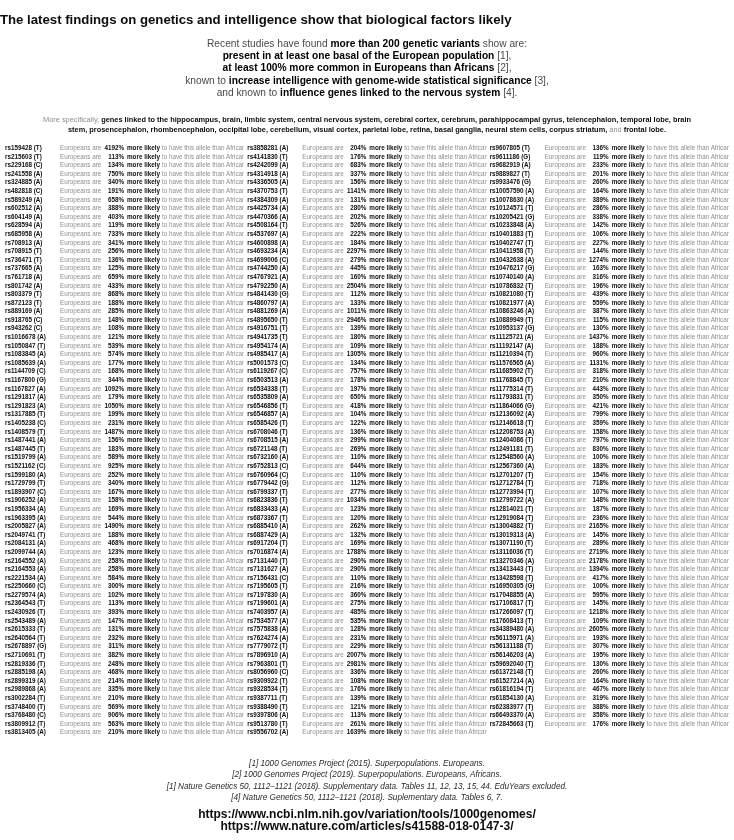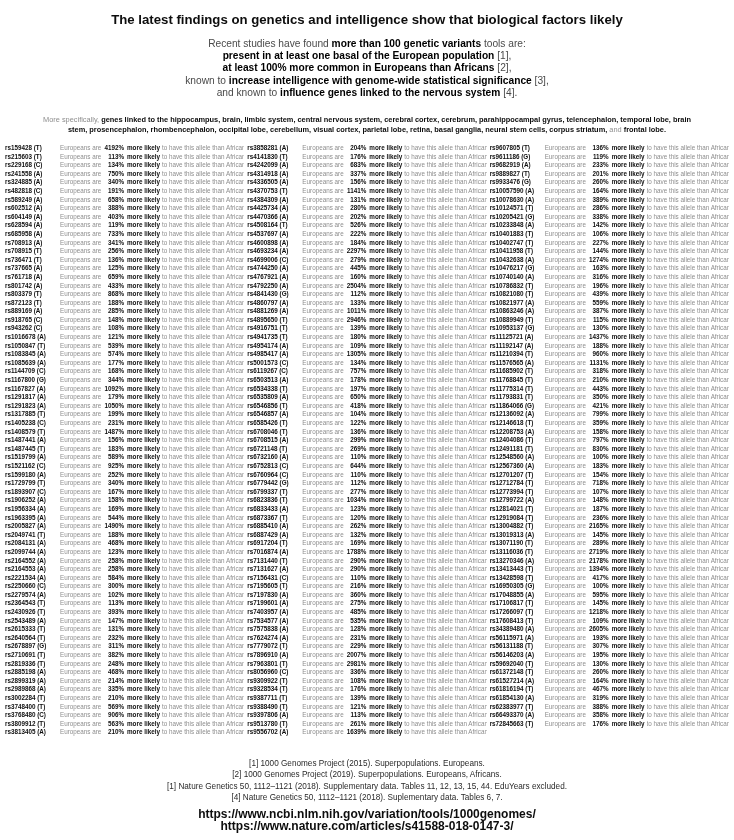--- a/index.html
+++ b/index.html
@@ -4,21 +4,21 @@
 <style>
   * { margin:0; padding:0; box-sizing:border-box; }
   html,body { background:#ffffff; }
   body {
     width:734px; height:840px; overflow:hidden;
     font-family:"Liberation Sans", sans-serif; color:#111;
   }
   .page { position:relative; width:734px; height:840px; background:#fff; }
 
   .title {
-    padding-top:11px; text-align:center;
+    padding-top:11px; text-align:left;
     font-weight:bold; font-size:13.2px; line-height:17px; color:#0d0d0d;
   }
 
   .intro {
     margin-top:10px; text-align:center;
     font-size:10.2px; line-height:12.2px;
   }
   .intro .b { font-weight:bold; color:#000; }
   .intro .reg { font-weight:normal; color:#4a4a4a;margin-top:8px; }
 
@@ -41,39 +41,39 @@
     white-space:nowrap; overflow:hidden;
   }
   .rsid { flex:none; width:55px; font-weight:bold; color:#0d0d0d; }
   .pre  { flex:none; width:40px; color:#8d8d8d; }
   .pct  { flex:none; width:27px; text-align:right; padding-right:3px; font-weight:bold; color:#0d0d0d; }
   .mid  { flex:none; padding-right:2px; font-weight:bold; color:#0d0d0d; }
   .suf  { flex:1; min-width:0; color:#8d8d8d; overflow:hidden; }
 
   .refs {
     position:absolute; top:758px; left:0; width:100%;
-    text-align:center; font-size:8.2px; line-height:11.4px; color:#2a2a2a;
+    text-align:center; font-size:8.2px; line-height:11.4px; color:#2a2a2a;font-style:italic;
   }
   .links {
     position:absolute; top:809px; left:0; width:100%;
     text-align:center; font-weight:bold; font-size:12px; line-height:11.6px; color:#0d0d0d;
   }
   .links div { cursor:pointer; }
 </style>
 </head>
 <body>
 
 <div class="page">
 
   <div class="title">
     <div>The latest findings on genetics and intelligence show that biological factors likely</div>
   </div>
 
   <div class="intro" id="intro">
-      <div class="intro-line"><span class="reg">Recent studies have found </span><span class="b">more than 100 genetic variants</span><span class="reg"> tools are:</span></div>
+      <div class="intro-line"><span class="reg">Recent studies have found </span><span class="b">more than 200 genetic variants</span><span class="reg"> show are:</span></div>
       <div class="intro-line"><span class="b">present in at least one basal of the European population</span><span class="reg"> [1],</span></div>
       <div class="intro-line"><span class="b">at least 100% more common in Europeans than Africans</span><span class="reg"> [2],</span></div>
       <div class="intro-line"><span class="reg">known to </span><span class="b">increase intelligence with genome-wide statistical significance</span><span class="reg"> [3],</span></div>
       <div class="intro-line"><span class="reg">and known to </span><span class="b">influence genes linked to the nervous system</span><span class="reg"> [4].</span></div>
     </div>
 
   <div class="morespec" id="morespec"><span class="g">More specifically, </span><span class="b">genes linked to the hippocampus, brain, limbic system, central nervous system, cerebral cortex, cerebrum, parahippocampal gyrus, telencephalon, temporal lobe, brain stem, prosencephalon, rhombencephalon, occipital lobe, cerebellum, visual cortex, parietal lobe, retina, basal ganglia, neural stem cells, corpus striatum, </span><span class="g">and </span><span class="b">frontal lobe</span><span class="b">.</span></div>
 
   <div class="vtable" id="vtable">
       <div class="vcol">

